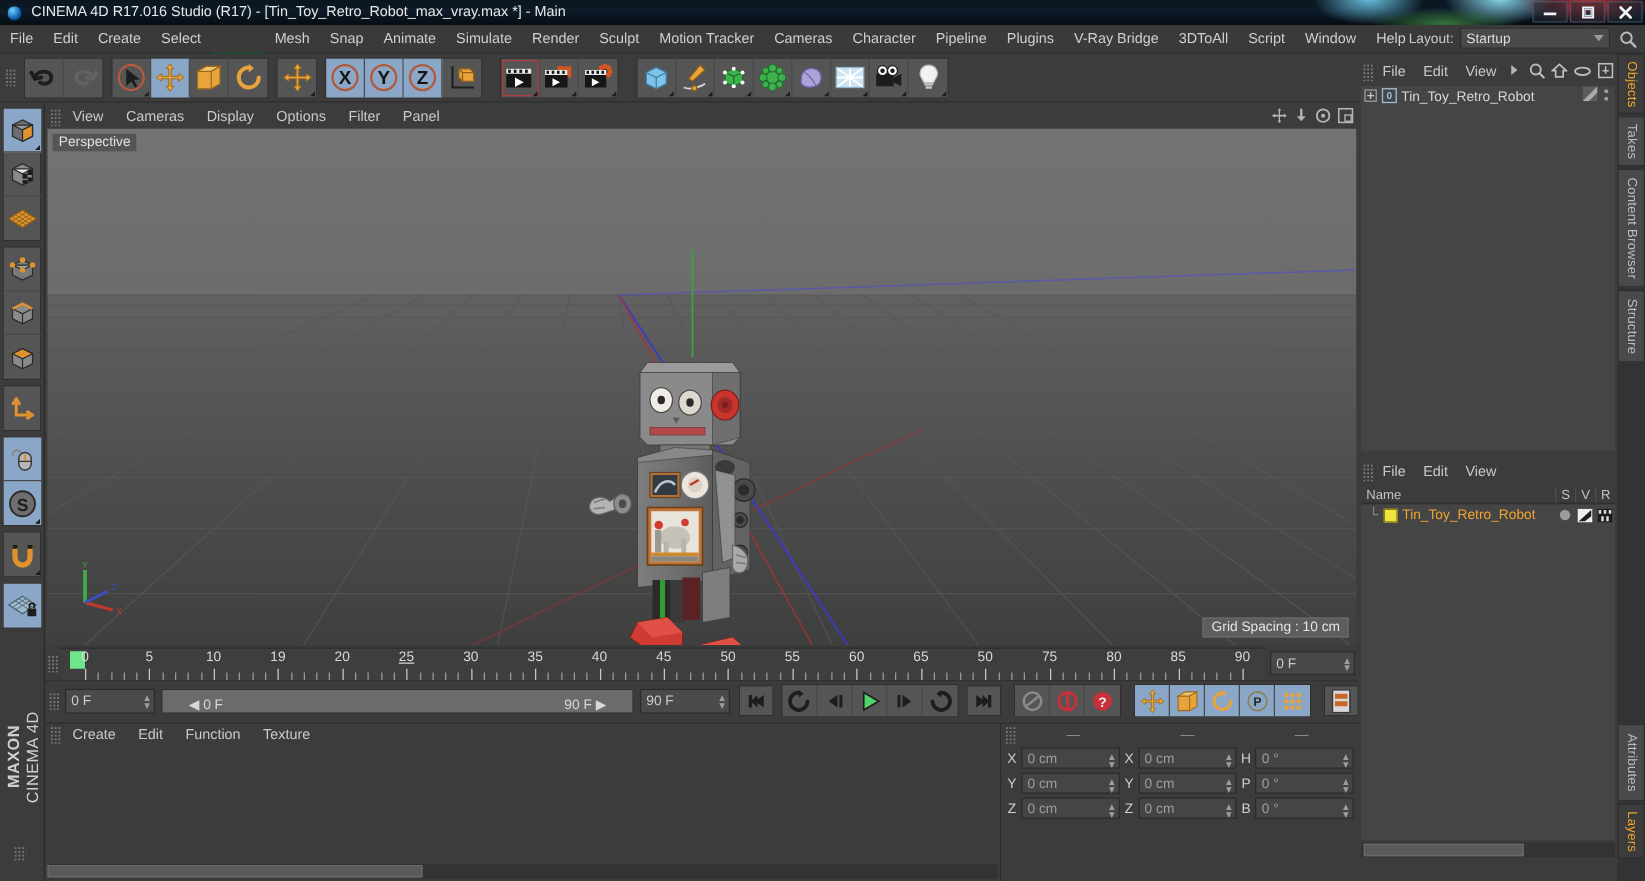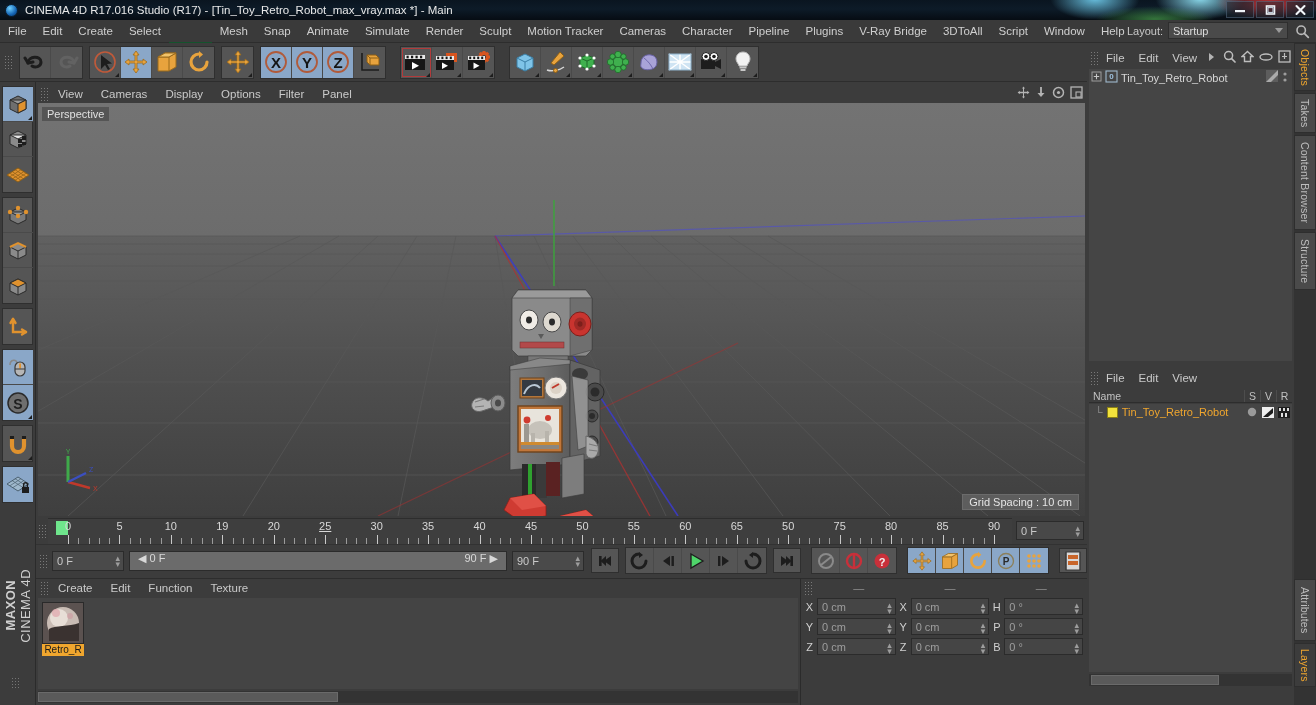--- a/index.html
+++ b/index.html
@@ -122,21 +122,21 @@
   .rulfield{ width:68px; height:19px; margin:3px 3px 0 4px; background:#484848; border:1px solid #2b2b2b;
     display:flex; align-items:center; padding:0 4px; font-size:11px; color:#c9c9c9; position:relative;}
   .spin{ position:absolute; right:3px; top:3px; color:#9d9d9d; font-size:9px; line-height:6px; }
 
   
   .playbar{ position:absolute; left:36px; top:544px; width:1051px; height:32px;
     background:#3c3c3c; display:flex; align-items:center; border-top:1px solid #323232; }
   .field{ height:20px; background:#4a4a4a; border:1px solid #2b2b2b; display:flex; align-items:center;
     padding:0 4px; font-size:11px; color:#c9c9c9; position:relative; }
   .rangebar{ flex:1; height:20px; margin:0 5px; background:#6b6b6b; border:1px solid #2b2b2b;
-    display:flex; align-items:flex-start; justify-content:space-between; padding:0 8px;
+    display:flex; align-items:flex-end; justify-content:space-between; padding:0 21px;
     font-size:11px; color:#d8d8d8; }
   .pbtn{ width:28px; height:25px; display:flex; align-items:center; justify-content:center;
     background:#555; border:1px solid #2f2f2f; }
   .pgroup{ display:flex; background:#555; border:1px solid #2f2f2f; }
   .pgroup .pbtn{ border:none; border-right:1px solid #4a4a4a; background:transparent; }
   .pgroup .pbtn:last-child{ border-right:none; }
   .pgroup .pbtn.sel{ background:#8aa7c8; }
 
   
   .matpanel{ position:absolute; left:36px; top:578px; width:765px; height:127px; background:#3c3c3c;
@@ -1076,35 +1076,20 @@
   <div class="matpanel">
     <div class="mat-menu">
       <div class="grip" style="margin-left:4px;"></div>
       <div id="mat-menu-items" style="display:flex;align-items:center;">
           <div class="mi">Create</div>
           <div class="mi">Edit</div>
           <div class="mi">Function</div>
           <div class="mi">Texture</div>
         </div>
     </div>
-    <div class="mat-body">
-      <div class="mat-item">
-        <div class="mat-thumb">
-          <svg width="42" height="42" viewBox="0 0 42 42" style="position:absolute;left:0;top:0;">
-            <rect width="42" height="42" fill="#5b5250"></rect>
-            <circle cx="20" cy="20" r="16" fill="#c9bcb4"></circle>
-            <circle cx="16" cy="15" r="9" fill="#e7ded6"></circle>
-            <path d="M6 26 C12 22, 26 24, 36 20 L36 38 L6 38 Z" fill="#3a3230"></path>
-            <circle cx="13" cy="10" r="4" fill="#e0a8ae" opacity=".75"></circle>
-            <circle cx="27" cy="13" r="3" fill="#cf9aa0" opacity=".6"></circle>
-          </svg>
-        </div>
-        <div class="mat-name">Retro_R</div>
-      </div>
-    </div>
     <div class="mat-scroll">
         <div class="thumb"></div>
       </div>
   </div>
 
   <div class="coord">
     <div class="coord-head">
       <div class="grip"></div>
       <div class="dash">—</div>
       <div class="dash">—</div>

